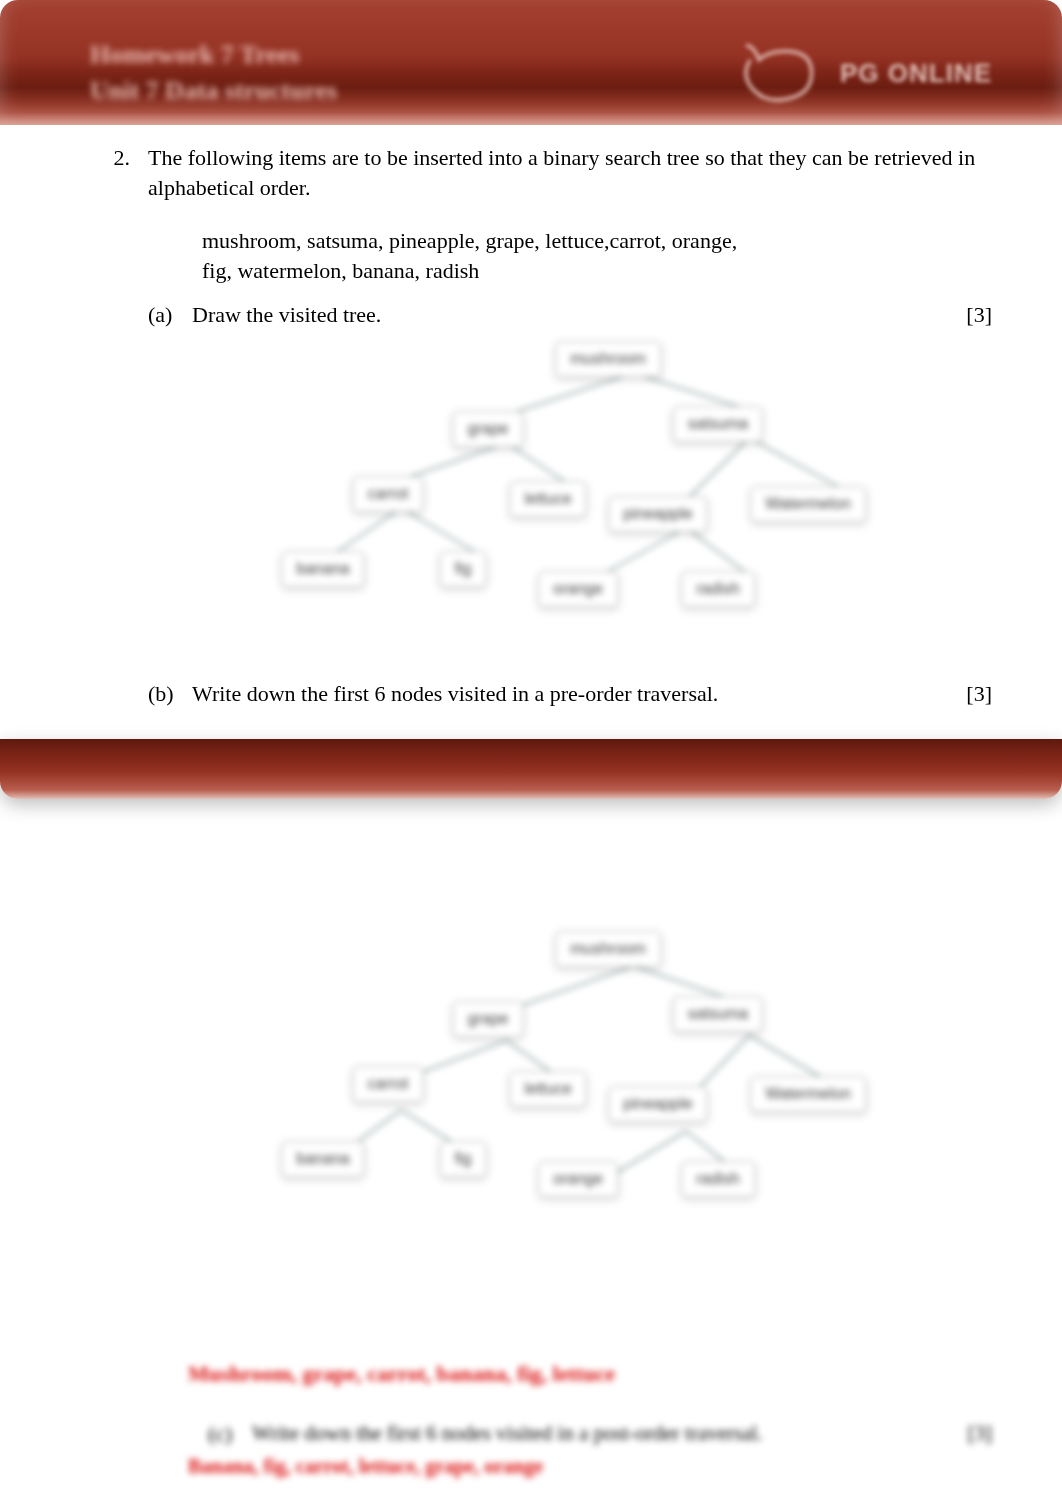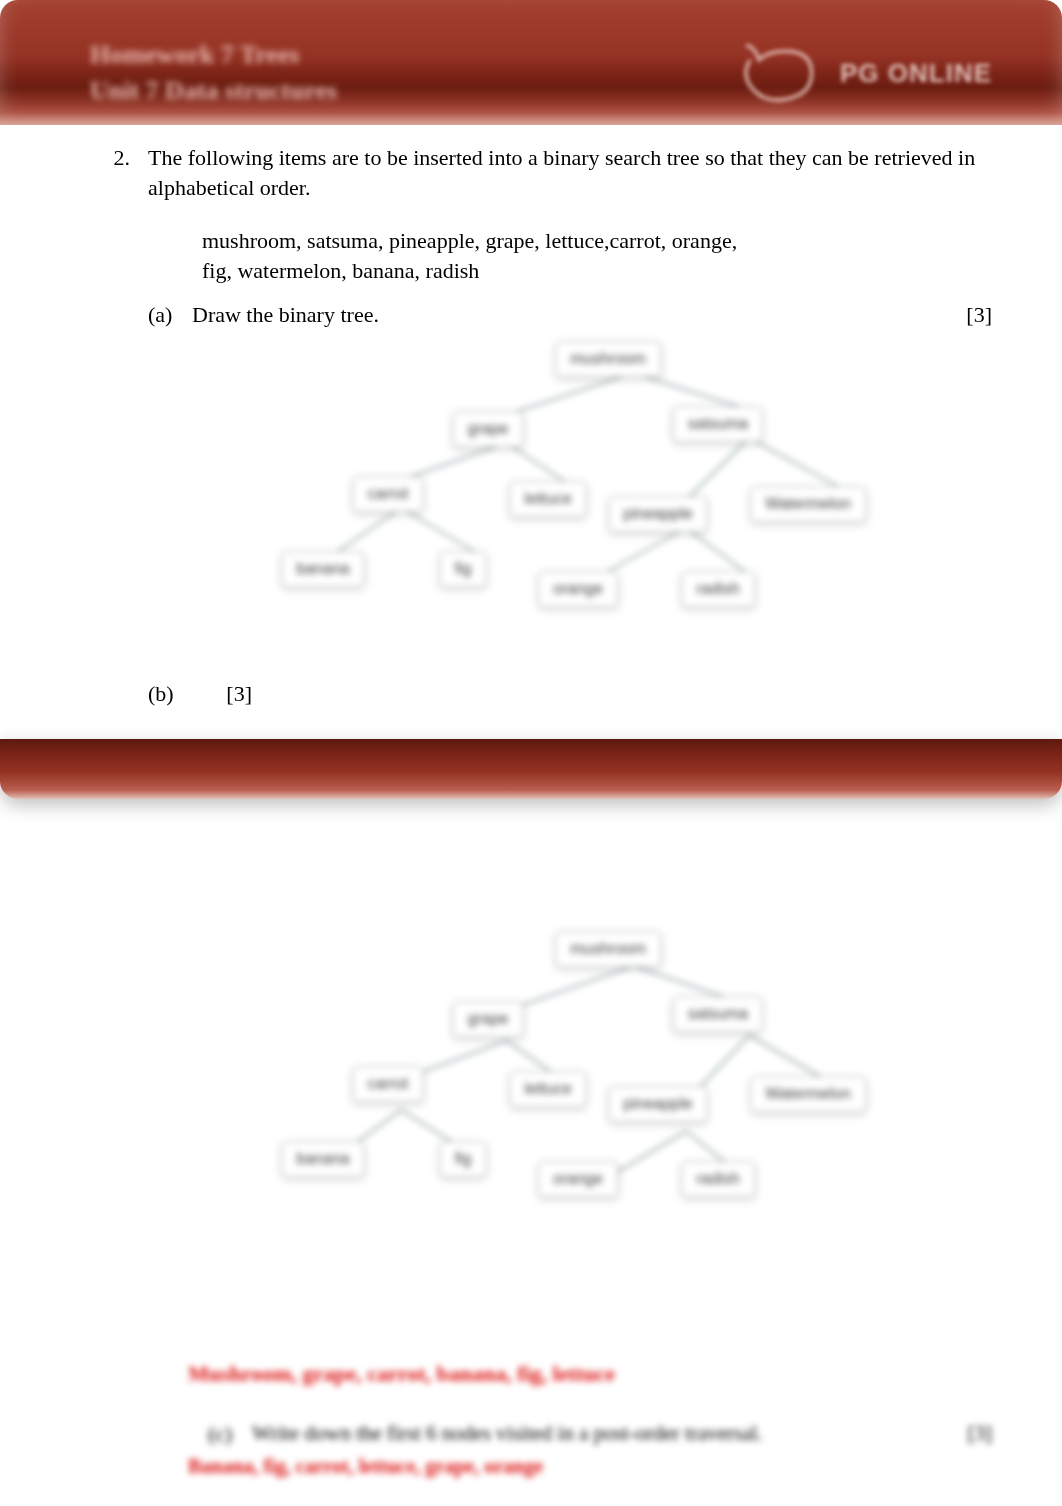--- a/index.html
+++ b/index.html
@@ -64,21 +64,21 @@
 
   <div class="block">
     <div class="qrow">
       <div class="qnum">2.</div>
       <div class="qbody">
         <span>The following items are to be inserted into a binary search tree so that they can be retrieved in alphabetical order.</span>
         <div class="items">mushroom, satsuma, pineapple, grape, lettuce,carrot, orange, fig, watermelon, banana, radish</div>
 
         <div class="sub">
           <div class="sublabel">(a)</div>
-          <div class="subtext">Draw the binary tree.</div>
+          <div class="subtext">Draw the visited tree.</div>
           <div class="marks">[3]</div>
         </div>
 
         
         <div class="treewrap" id="tree1">
           <svg class="edges" id="edges1" viewBox="0 0 800 300" preserveAspectRatio="none" style="width: 100%; height: 100%;">
               <line x1="460" y1="44" x2="340" y2="86"></line>
               <line x1="460" y1="44" x2="570" y2="81"></line>
               <line x1="340" y1="114" x2="240" y2="151"></line>
               <line x1="340" y1="114" x2="400" y2="156"></line>
@@ -97,20 +97,21 @@
             <div class="node" style="left: 510px; top: 185px;">pineapple</div>
             <div class="node" style="left: 660px; top: 175px;">Watermelon</div>
             <div class="node" style="left: 175px; top: 240px;">banana</div>
             <div class="node" style="left: 315px; top: 240px;">fig</div>
             <div class="node" style="left: 430px; top: 260px;">orange</div>
             <div class="node" style="left: 570px; top: 260px;">radish</div>
           </div>
 
         <div class="sub" style="margin-top:50px;">
           <div class="sublabel">(b)</div>
+          <div class="subtext">Write down the first 6 nodes visited in a pre-order traversal.</div>
           <div class="marks">[3]</div>
         </div>
       </div>
     </div>
   </div>
 
   <div class="midband"></div>
 
   <div class="block" style="padding-top:0;">
     <div class="qrow">

